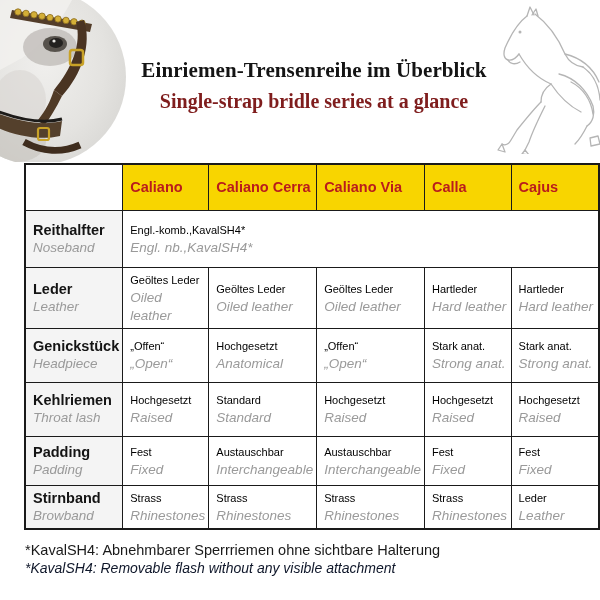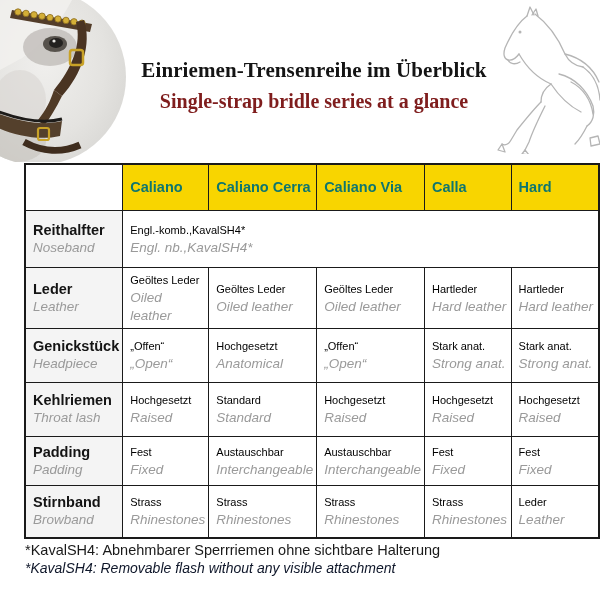--- a/index.html
+++ b/index.html
@@ -40,29 +40,29 @@
   table.bridle th, table.bridle td {
     border: 1.6px solid #1a1a1a;
     vertical-align: middle;
     text-align: left;
     padding: 3px 3px 3px 7px;
     overflow: hidden;
   }
   thead tr { height: 46px; }
   thead th {
     background: #F8D500;
-    font-size: 14.5px; font-weight: bold; color: #0f766e;
+    font-size: 14.5px; font-weight: bold; color: #b91c1c;
   }
   thead th.corner { background: #ffffff; }
   tr.r-noseband  { height: 57px; }
   tr.r-leather   { height: 54px; }
   tr.r-headpiece { height: 54px; }
   tr.r-throat    { height: 54px; }
   tr.r-padding   { height: 49px; }
-  tr.r-browband  { height: 53px; }
+  tr.r-browband  { height: 43px; }
   th.rowlabel { background: #f4f4f4; }
   th.rowlabel .de { font-weight: bold; font-size: 14.5px; color: #141414; }
   .de { display: block; font-weight: normal; font-size: 11px; line-height: 18px; color: #000000; }
   .en { display: block; font-weight: normal; font-size: 13.5px; line-height: 18px;
         font-style: italic; color: #9a9a9a; }
   td.span-cell { text-align: center; padding-left: 3px; }
 
   
   .footnote { position: absolute; left: 25px; top: 541px; width: 550px; }
   .footnote p { margin: 0; }
@@ -167,21 +167,21 @@
       <col style="width:87px">
       <col style="width:97px">
   </colgroup>
   <thead>
     <tr>
       <th class="corner"></th>
       <th>Caliano</th>
       <th>Caliano Cerra</th>
       <th>Caliano Via</th>
       <th>Calla</th>
-      <th>Hard</th>
+      <th>Cajus</th>
     </tr>
   </thead>
   <tbody>
     <tr class="r-noseband">
       <th class="rowlabel">
         <span class="de">Reithalfter</span>
         <span class="en">Noseband</span>
       </th>
       <td class="span-cell" colspan="5">
         <span class="de">Engl.-komb.,KavalSH4*</span>

